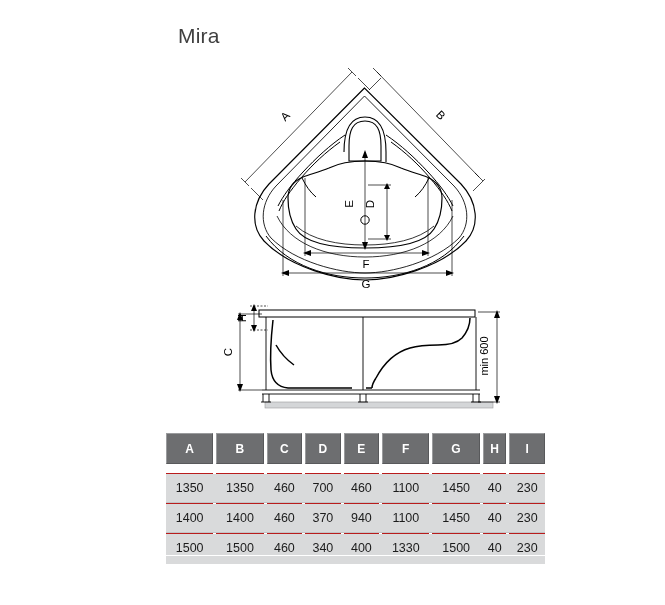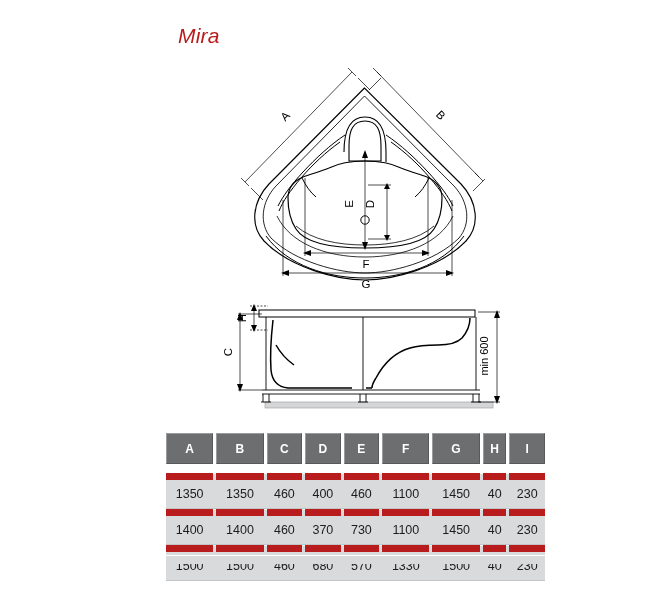--- a/index.html
+++ b/index.html
@@ -20,25 +20,24 @@
     width: 665px;
     height: 605px;
   }
 
   
   .title {
     position: absolute;
     left: 178px;
     top: 24px;
     font-size: 21px;
-    color: #b91c1c;
+    color: #404040;
     letter-spacing: 0.2px;
     font-weight: 400;
     white-space: nowrap;
-    font-style: italic;
   }
 
   
   .dwg {
     position: absolute;
     left: 0;
     top: 0;
   }
 
   
@@ -75,21 +74,21 @@
     padding: 0;
     background: #ffffff;
     border: none;
   }
   .spec-table .data-row td {
     background: #d9dadb;
     color: #1c1c1c;
     text-align: center;
     height: 28px;
     font-size: 12.5px;
-    border-top: 7px solid #b91c1c;
+    border-top: 1px solid #b91c1c;
     border-bottom: 1px solid #c3c4c6;
     padding: 0;
   }
   .spec-table .data-row td.sep {
     background: #d9dadb;
     border-top: 1px solid #ffffff;
     border-bottom: 1px solid #c3c4c6;
     width: 3px;
   }
   .table-foot {
@@ -322,21 +321,21 @@
         <td colspan="17"></td>
       </tr>
 
       <tr class="data-row">
         <td>1350</td>
         <td class="sep"></td>
         <td>1350</td>
         <td class="sep"></td>
         <td>460</td>
         <td class="sep"></td>
-        <td>400</td>
+        <td>700</td>
         <td class="sep"></td>
         <td>460</td>
         <td class="sep"></td>
         <td>1100</td>
         <td class="sep"></td>
         <td>1450</td>
         <td class="sep"></td>
         <td>40</td>
         <td class="sep"></td>
         <td>230</td>
@@ -344,41 +343,41 @@
 
       <tr class="data-row">
         <td>1400</td>
         <td class="sep"></td>
         <td>1400</td>
         <td class="sep"></td>
         <td>460</td>
         <td class="sep"></td>
         <td>370</td>
         <td class="sep"></td>
-        <td>730</td>
+        <td>940</td>
         <td class="sep"></td>
         <td>1100</td>
         <td class="sep"></td>
         <td>1450</td>
         <td class="sep"></td>
         <td>40</td>
         <td class="sep"></td>
         <td>230</td>
       </tr>
 
       <tr class="data-row">
         <td>1500</td>
         <td class="sep"></td>
         <td>1500</td>
         <td class="sep"></td>
         <td>460</td>
         <td class="sep"></td>
-        <td>680</td>
-        <td class="sep"></td>
-        <td>570</td>
+        <td>340</td>
+        <td class="sep"></td>
+        <td>400</td>
         <td class="sep"></td>
         <td>1330</td>
         <td class="sep"></td>
         <td>1500</td>
         <td class="sep"></td>
         <td>40</td>
         <td class="sep"></td>
         <td>230</td>
       </tr>
     </tbody>

